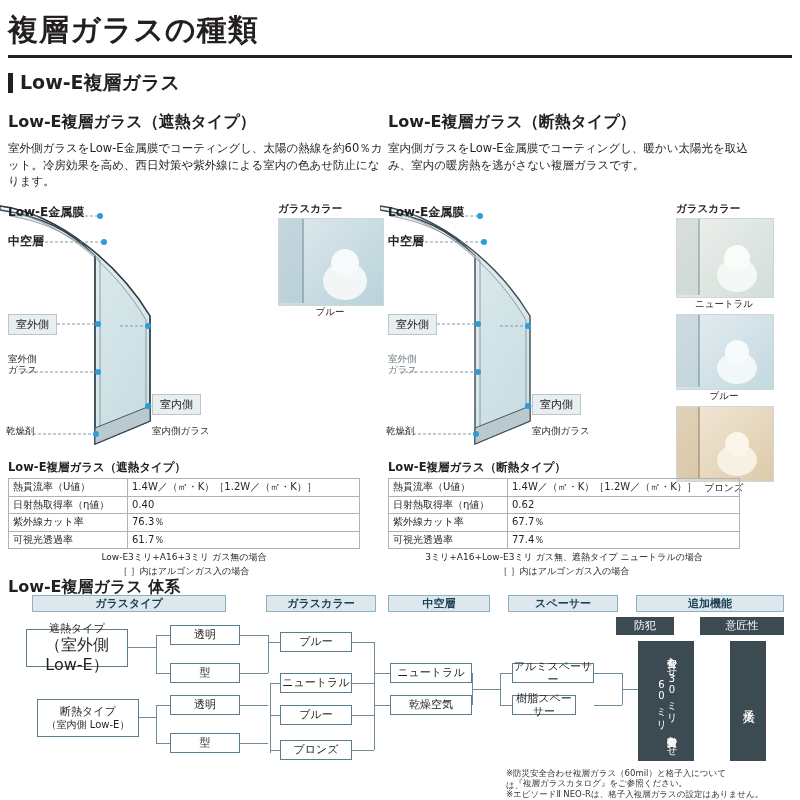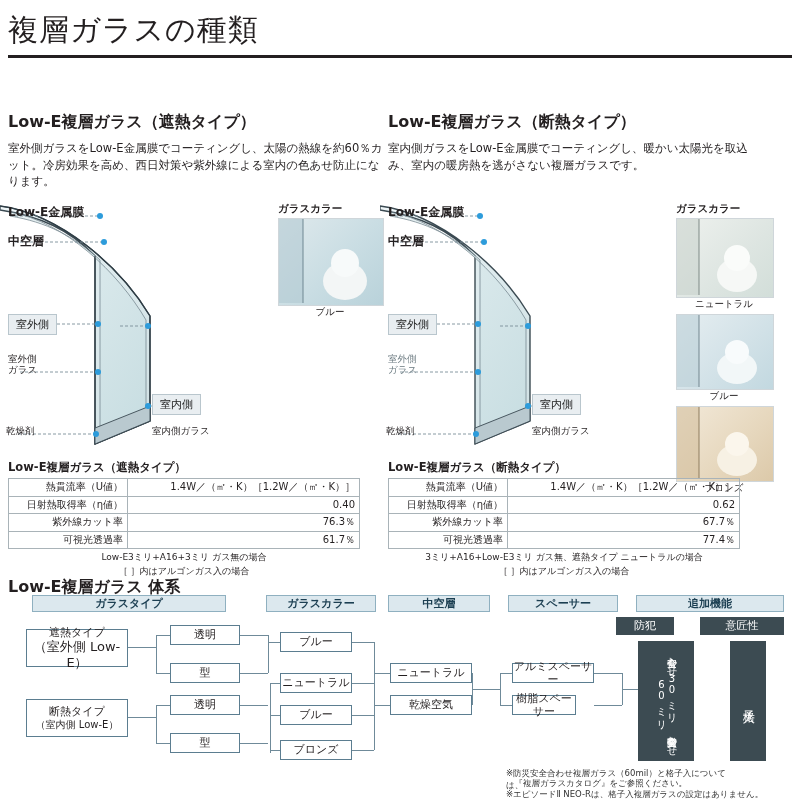--- a/index.html
+++ b/index.html
@@ -9,21 +9,21 @@
     font-family:"DejaVu Sans","Liberation Sans",sans-serif;
     color:#231f20;
     position:relative;
     overflow:hidden;
   }
   .page{position:relative;width:800px;height:800px;}
 
   
   .main-title{
     position:absolute;left:8px;top:10px;
-    font-size:30px;font-weight:normal;letter-spacing:1px;
+    font-size:30px;font-weight:bold;letter-spacing:1px;
   }
   .title-rule{
     position:absolute;left:8px;top:55px;width:784px;height:3px;background:#231f20;
   }
   .sub-title-wrap{
     position:absolute;left:8px;top:70px;display:flex;align-items:center;gap:7px;
   }
   .sub-bar{width:5px;height:20px;background:#231f20;}
   .sub-title{font-size:19px;font-weight:bold;}
 
@@ -50,21 +50,21 @@
   .swatch-title{position:absolute;font-size:10.5px;font-weight:bold;}
   .swatch{position:absolute;border:1px solid #cfd6da;}
   .swatch-cap{position:absolute;font-size:9.5px;text-align:center;}
 
   
   .spec{position:absolute;width:352px;font-size:10px;}
   .spec.left{left:8px;top:460px;}
   .spec.right{left:388px;top:460px;}
   .spec h4{font-size:11.5px;margin:0 0 3px 0;font-weight:bold;}
   table.spec-t{border-collapse:collapse;width:100%;}
-  table.spec-t td{border:1px solid #a9b3b8;padding:1px 4px;font-size:10px;line-height:1.45;text-align:right;}
+  table.spec-t td{border:1px solid #a9b3b8;padding:1px 4px;font-size:10px;line-height:1.45;}
   table.spec-t td.k{width:110px;}
   .spec .note{font-size:9px;line-height:1.35;margin-top:2px;text-align:center;}
 
   
   .flow-title{position:absolute;left:8px;top:577px;font-size:16px;font-weight:bold;}
   .flow{position:absolute;left:8px;top:595px;width:784px;height:196px;}
   .fbox{
     position:absolute;box-sizing:border-box;border:1px solid #5b7d90;
     background:#ffffff;font-size:11px;display:flex;align-items:center;
     justify-content:center;text-align:center;line-height:1.2;
@@ -83,20 +83,24 @@
   .ln{position:absolute;background:#6f8a99;}
   .foot{position:absolute;font-size:8.5px;line-height:1.45;color:#333;}
 </style>
 </head>
 <body>
 
 <div class="page">
 
   <div class="main-title">複層ガラスの種類</div>
   <div class="title-rule"></div>
+  <div class="sub-title-wrap">
+    <div class="sub-bar"></div>
+    <div class="sub-title">Low-E複層ガラス</div>
+  </div>
 
   <div class="col left">
     <div class="col-h">Low-E複層ガラス（遮熱タイプ）</div>
     <p class="col-p">室外側ガラスをLow-E金属膜でコーティングし、太陽の熱線を約60％カット。冷房効果を高め、西日対策や紫外線による室内の色あせ防止になります。</p>
   </div>
 
   <div class="col right">
     <div class="col-h">Low-E複層ガラス（断熱タイプ）</div>
     <p class="col-p">室内側ガラスをLow-E金属膜でコーティングし、暖かい太陽光を取込み、室内の暖房熱を逃がさない複層ガラスです。</p>
   </div>
@@ -330,23 +334,23 @@
     <div class="fhead" style="left:258px;top:0px;width:110px;height:17px;">ガラスカラー</div>
     <div class="fhead" style="left:380px;top:0px;width:102px;height:17px;">中空層</div>
     <div class="fhead" style="left:500px;top:0px;width:110px;height:17px;">スペーサー</div>
     <div class="fhead" style="left:628px;top:0px;width:148px;height:17px;">追加機能</div>
 
     <div class="fdark" style="left:608px;top:22px;width:58px;height:18px;">防犯</div>
     <div class="fdark" style="left:692px;top:22px;width:84px;height:18px;">意匠性</div>
 
     <div class="fbox" style="left:18px;top:34px;width:102px;height:38px;flex-direction:column;">
       <span>遮熱タイプ</span>
-      <span style="font-size:13px">（室外側 Low-E）</span>
-    </div>
-    <div class="fbox" style="left:18px;top:104px;width:102px;height:38px;flex-direction:column;">
+      <span style="font-size:16px">（室外側 Low-E）</span>
+    </div>
+    <div class="fbox" style="left:29px;top:104px;width:102px;height:38px;flex-direction:column;">
       <span>断熱タイプ</span>
       <span style="font-size:10px">（室内側 Low-E）</span>
     </div>
 
     <div class="fbox" style="left:162px;top:30px;width:70px;height:20px;">透明</div>
     <div class="fbox" style="left:162px;top:68px;width:70px;height:20px;">型</div>
     <div class="fbox" style="left:162px;top:100px;width:70px;height:20px;">透明</div>
     <div class="fbox" style="left:162px;top:138px;width:70px;height:20px;">型</div>
 
     <div class="fbox" style="left:272px;top:37px;width:72px;height:20px;">ブルー</div>

